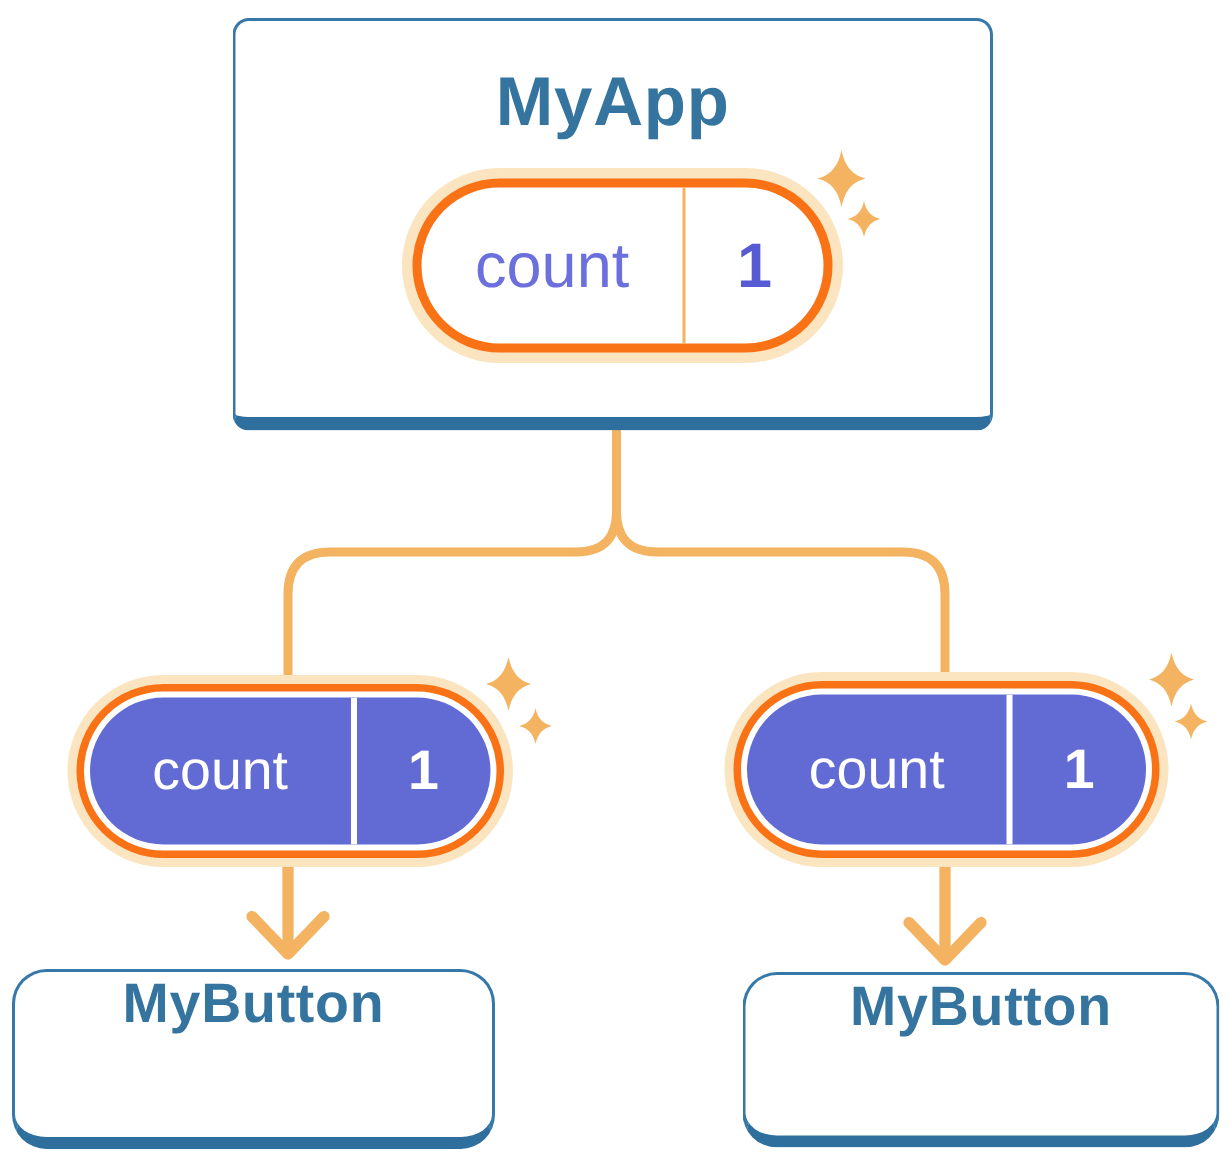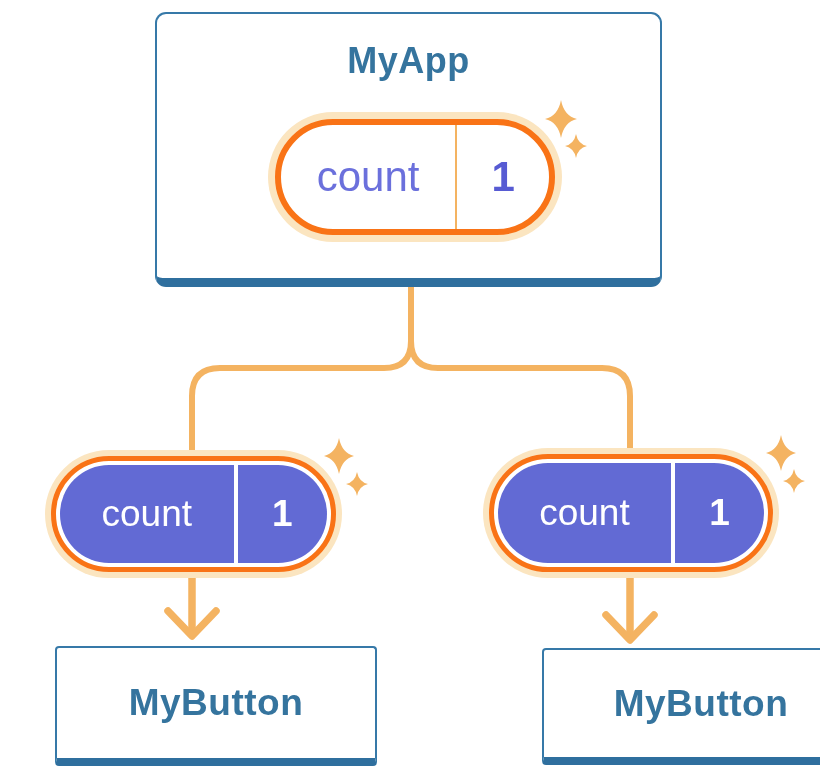--- a/index.html
+++ b/index.html
@@ -24,27 +24,26 @@
     border-radius:11px;
     z-index:1;
   }
   .comp-title{
     color:#35749e;
     font-weight:bold;
     letter-spacing:0.5px;
     text-align:center;
   }
   #myapp-card{left:155px;top:12px;width:507px;height:275px;}
-  #myapp-title{padding-top:26px;font-size:36px;}
+  #myapp-title{padding-top:26px;font-size:46px;}
 
   .button-card{
-    display:flex;align-items:center;justify-content:center;
+    display:flex;justify-content:center;
     border-bottom-width:8px;
-    border-radius:4px;
-    margin-left:47px;
+    border-radius:23px;
   }
   #mybutton-left{left:8px;top:646px;width:322px;height:120px;}
   #mybutton-right{left:495px;top:648px;width:318px;height:117px;}
   .button-card .comp-title{font-size:37px;}
 
   
   .pill{
     position:absolute;
     box-sizing:border-box;
     border-radius:999px;

